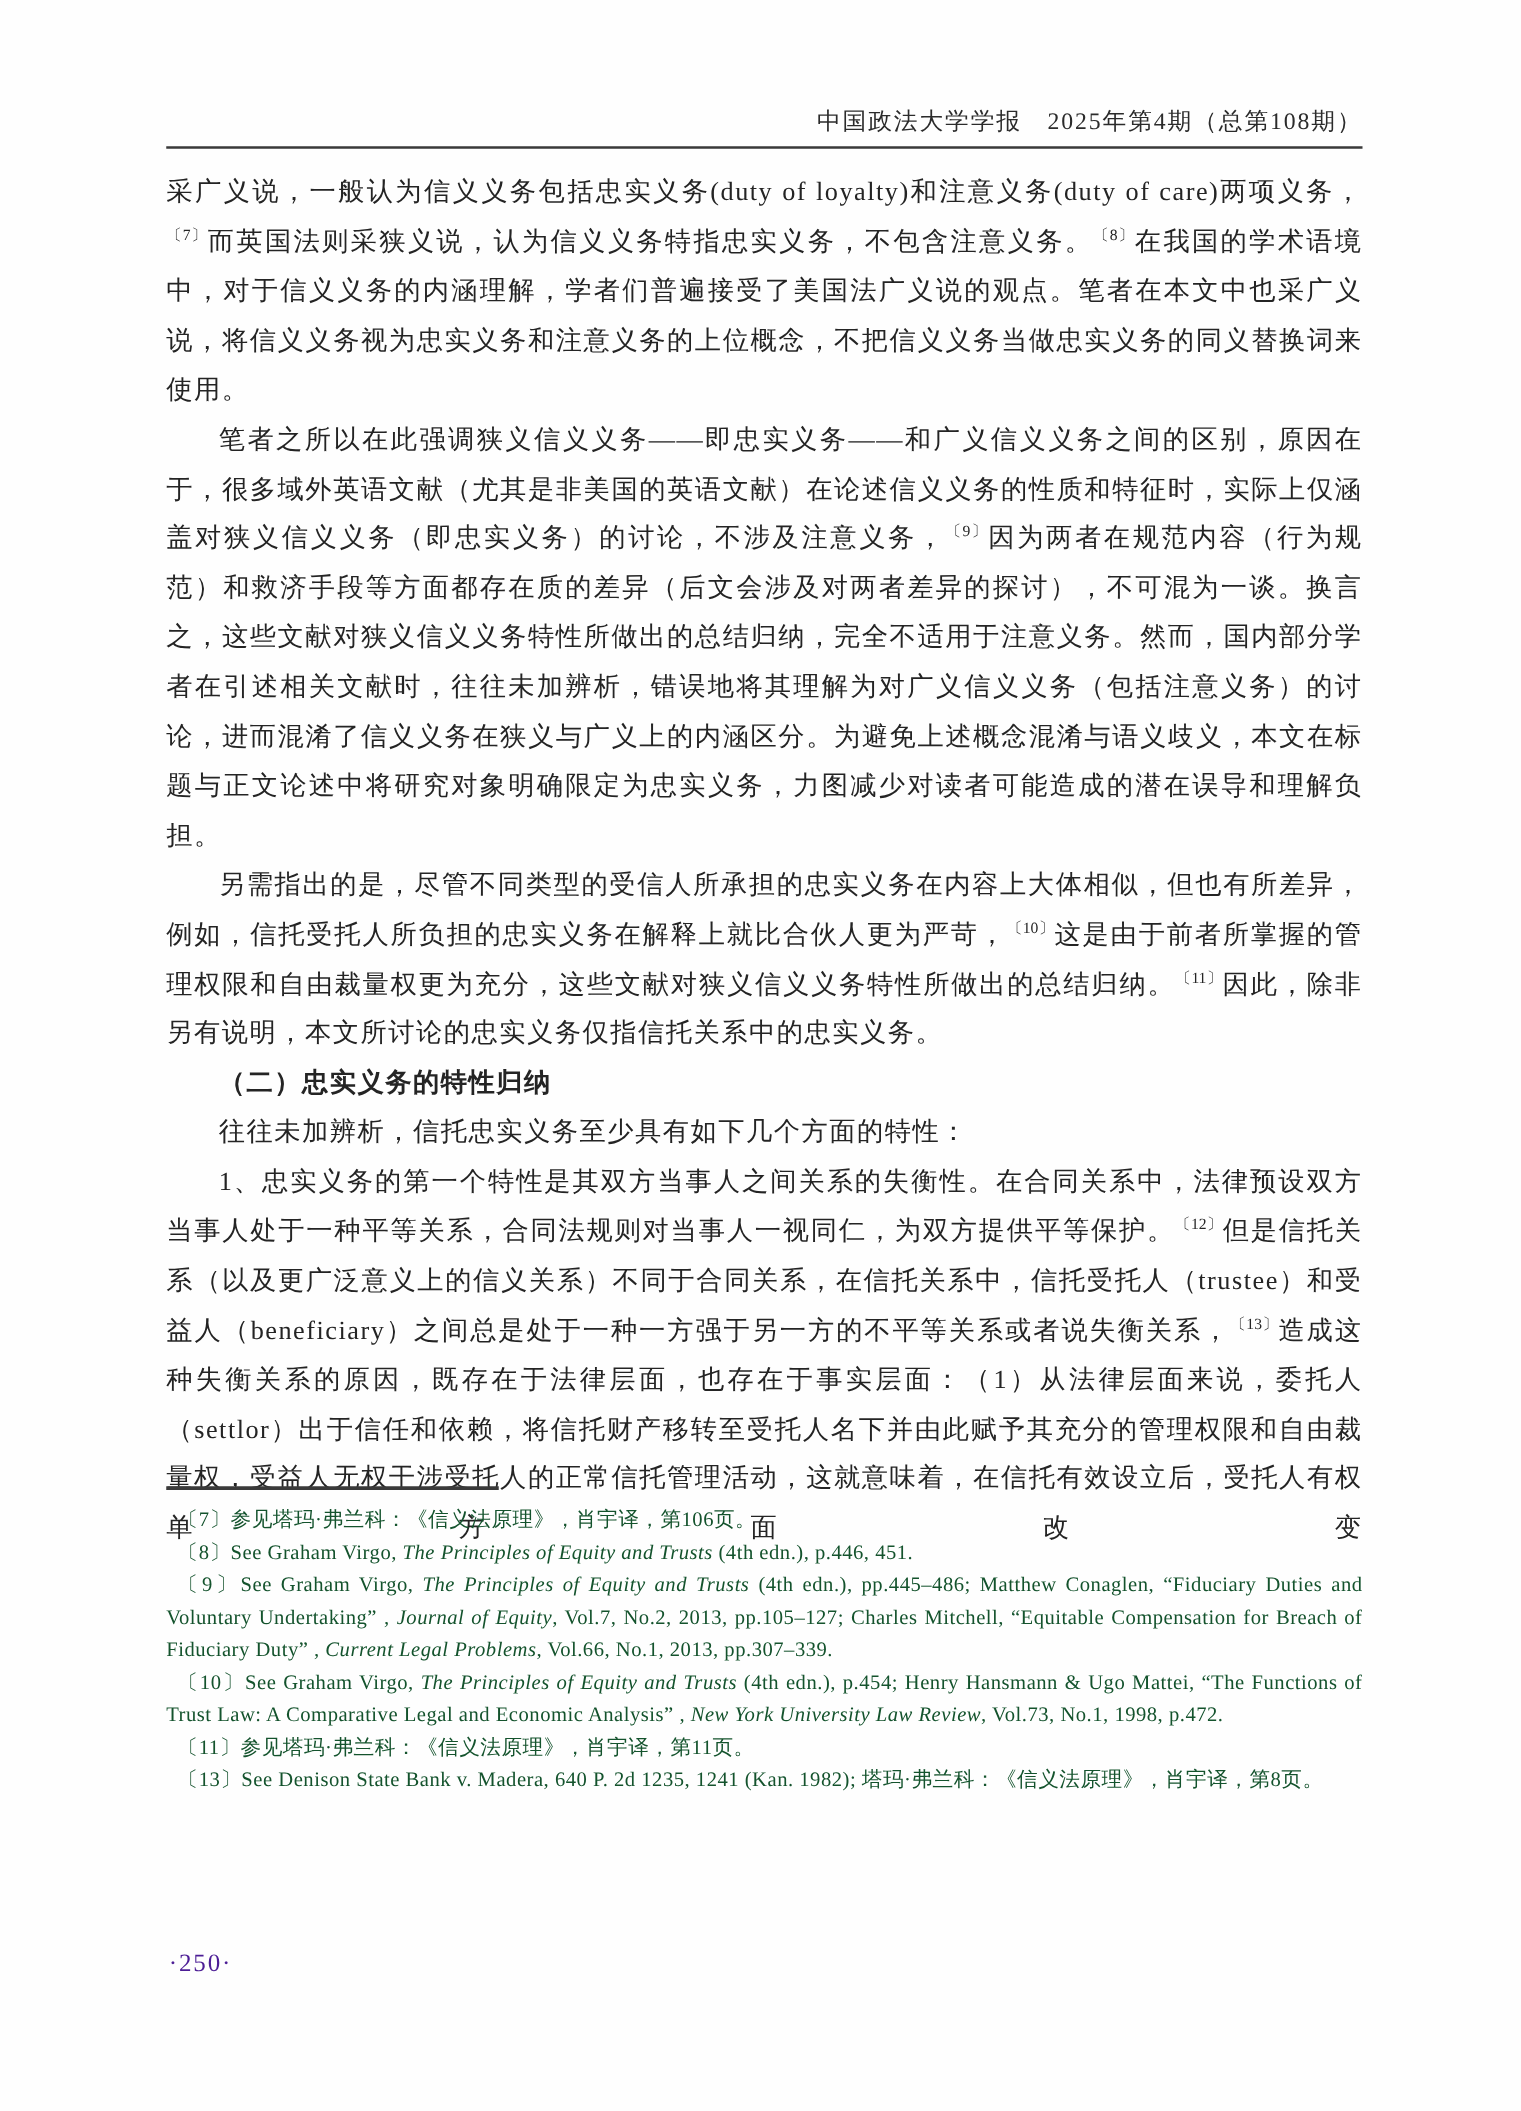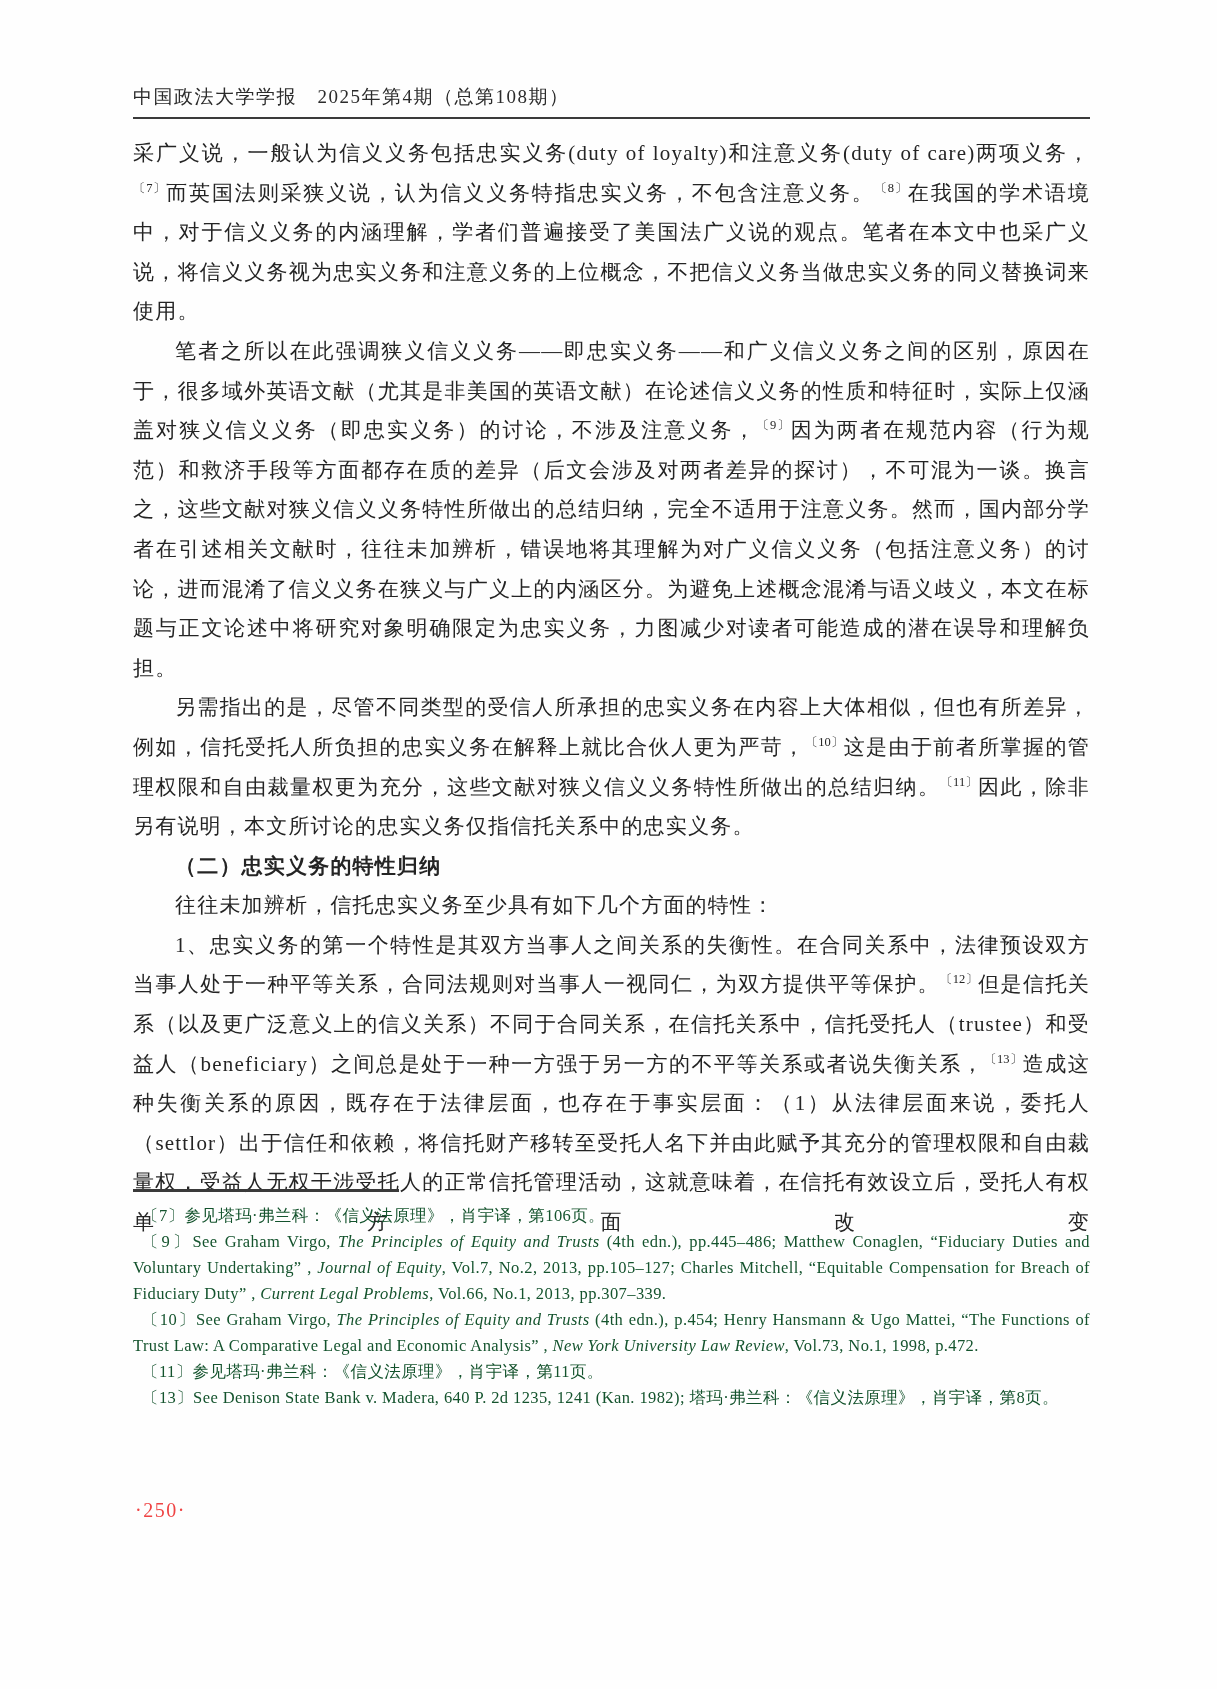--- a/index.html
+++ b/index.html
@@ -15,20 +15,21 @@
     color: #262626;
     font-family: "Liberation Serif", "DejaVu Serif", serif;
     overflow: hidden;
   }
   
   .running-head {
     position: absolute;
     left: 133px;
     top: 84px;
     width: 957px;
+    text-align: right;
   }
   .running-head-text {
     font-size: 19px;
     letter-spacing: 1.5px;
     color: #2b2b2b;
     white-space: nowrap;
   }
   .running-head-rule {
     position: absolute;
     left: 133px;
@@ -80,24 +81,24 @@
     letter-spacing: 0.4px;
     text-align: justify;
     color: #14532d;
   }
   .footnote-list p { margin: 0; text-indent: 9px; }
   .it { font-style: italic; }
   
   .page-number {
     position: absolute;
     left: 135px;
-    top: 1499px;
+    top: 1560px;
     font-size: 20px;
     letter-spacing: 1.5px;
-    color: #ef4444;
+    color: #4c1d95;
   }
 </style>
 </head>
 <body>
 
 <div class="page">
 
   <div class="running-head">
     <div class="running-head-text">中国政法大学学报　2025年第4期（总第108期）</div>
   </div>
@@ -109,20 +110,21 @@
       <p class="p-indent"><span>另需指出的是，尽管不同类型的受信人所承担的忠实义务在内容上大体相似，但也有所差异，例如，信托受托人所负担的忠实义务在解释上就比合伙人更为严苛，</span><sup class="fnref">〔10〕</sup><span>这是由于前者所掌握的管理权限和自由裁量权更为充分，这些文献对狭义信义义务特性所做出的总结归纳。</span><sup class="fnref">〔11〕</sup><span>因此，除非另有说明，本文所讨论的忠实义务仅指信托关系中的忠实义务。</span></p>
       <p class="p-heading"><span>（二）忠实义务的特性归纳</span></p>
       <p class="p-indent"><span>往往未加辨析，信托忠实义务至少具有如下几个方面的特性：</span></p>
       <p class="p-indent p-cont"><span>1、忠实义务的第一个特性是其双方当事人之间关系的失衡性。在合同关系中，法律预设双方当事人处于一种平等关系，合同法规则对当事人一视同仁，为双方提供平等保护。</span><sup class="fnref">〔12〕</sup><span>但是信托关系（以及更广泛意义上的信义关系）不同于合同关系，在信托关系中，信托受托人（trustee）和受益人（beneficiary）之间总是处于一种一方强于另一方的不平等关系或者说失衡关系，</span><sup class="fnref">〔13〕</sup><span>造成这种失衡关系的原因，既存在于法律层面，也存在于事实层面：（1）从法律层面来说，委托人（settlor）出于信任和依赖，将信托财产移转至受托人名下并由此赋予其充分的管理权限和自由裁量权，受益人无权干涉受托人的正常信托管理活动，这就意味着，在信托有效设立后，受托人有权单方面改变</span></p>
     </main>
 
   <section class="footnotes">
     <div class="footnote-rule"></div>
     <div class="footnote-list">
         <p><span>〔7〕参见塔玛·弗兰科：《信义法原理》，肖宇译，第106页。</span></p>
+        <p><span>〔8〕See Graham Virgo, </span><span class="it">The Principles of Equity and Trusts</span><span> (4th edn.), p.446, 451.</span></p>
         <p><span>〔9〕See Graham Virgo, </span><span class="it">The Principles of Equity and Trusts</span><span> (4th edn.), pp.445–486; Matthew Conaglen, “Fiduciary Duties and Voluntary Undertaking” , </span><span class="it">Journal of Equity</span><span>, Vol.7, No.2, 2013, pp.105–127; Charles Mitchell, “Equitable Compensation for Breach of Fiduciary Duty” , </span><span class="it">Current Legal Problems</span><span>, Vol.66, No.1, 2013, pp.307–339.</span></p>
         <p><span>〔10〕See Graham Virgo, </span><span class="it">The Principles of Equity and Trusts</span><span> (4th edn.), p.454; Henry Hansmann &amp; Ugo Mattei, “The Functions of Trust Law: A Comparative Legal and Economic Analysis” , </span><span class="it">New York University Law Review</span><span>, Vol.73, No.1, 1998, p.472.</span></p>
         <p><span>〔11〕参见塔玛·弗兰科：《信义法原理》，肖宇译，第11页。</span></p>
         <p><span>〔13〕See Denison State Bank v. Madera, 640 P. 2d 1235, 1241 (Kan. 1982); 塔玛·弗兰科：《信义法原理》，肖宇译，第8页。</span></p>
       </div>
   </section>
 
   <div class="page-number">·250·</div>
 
 </div>

